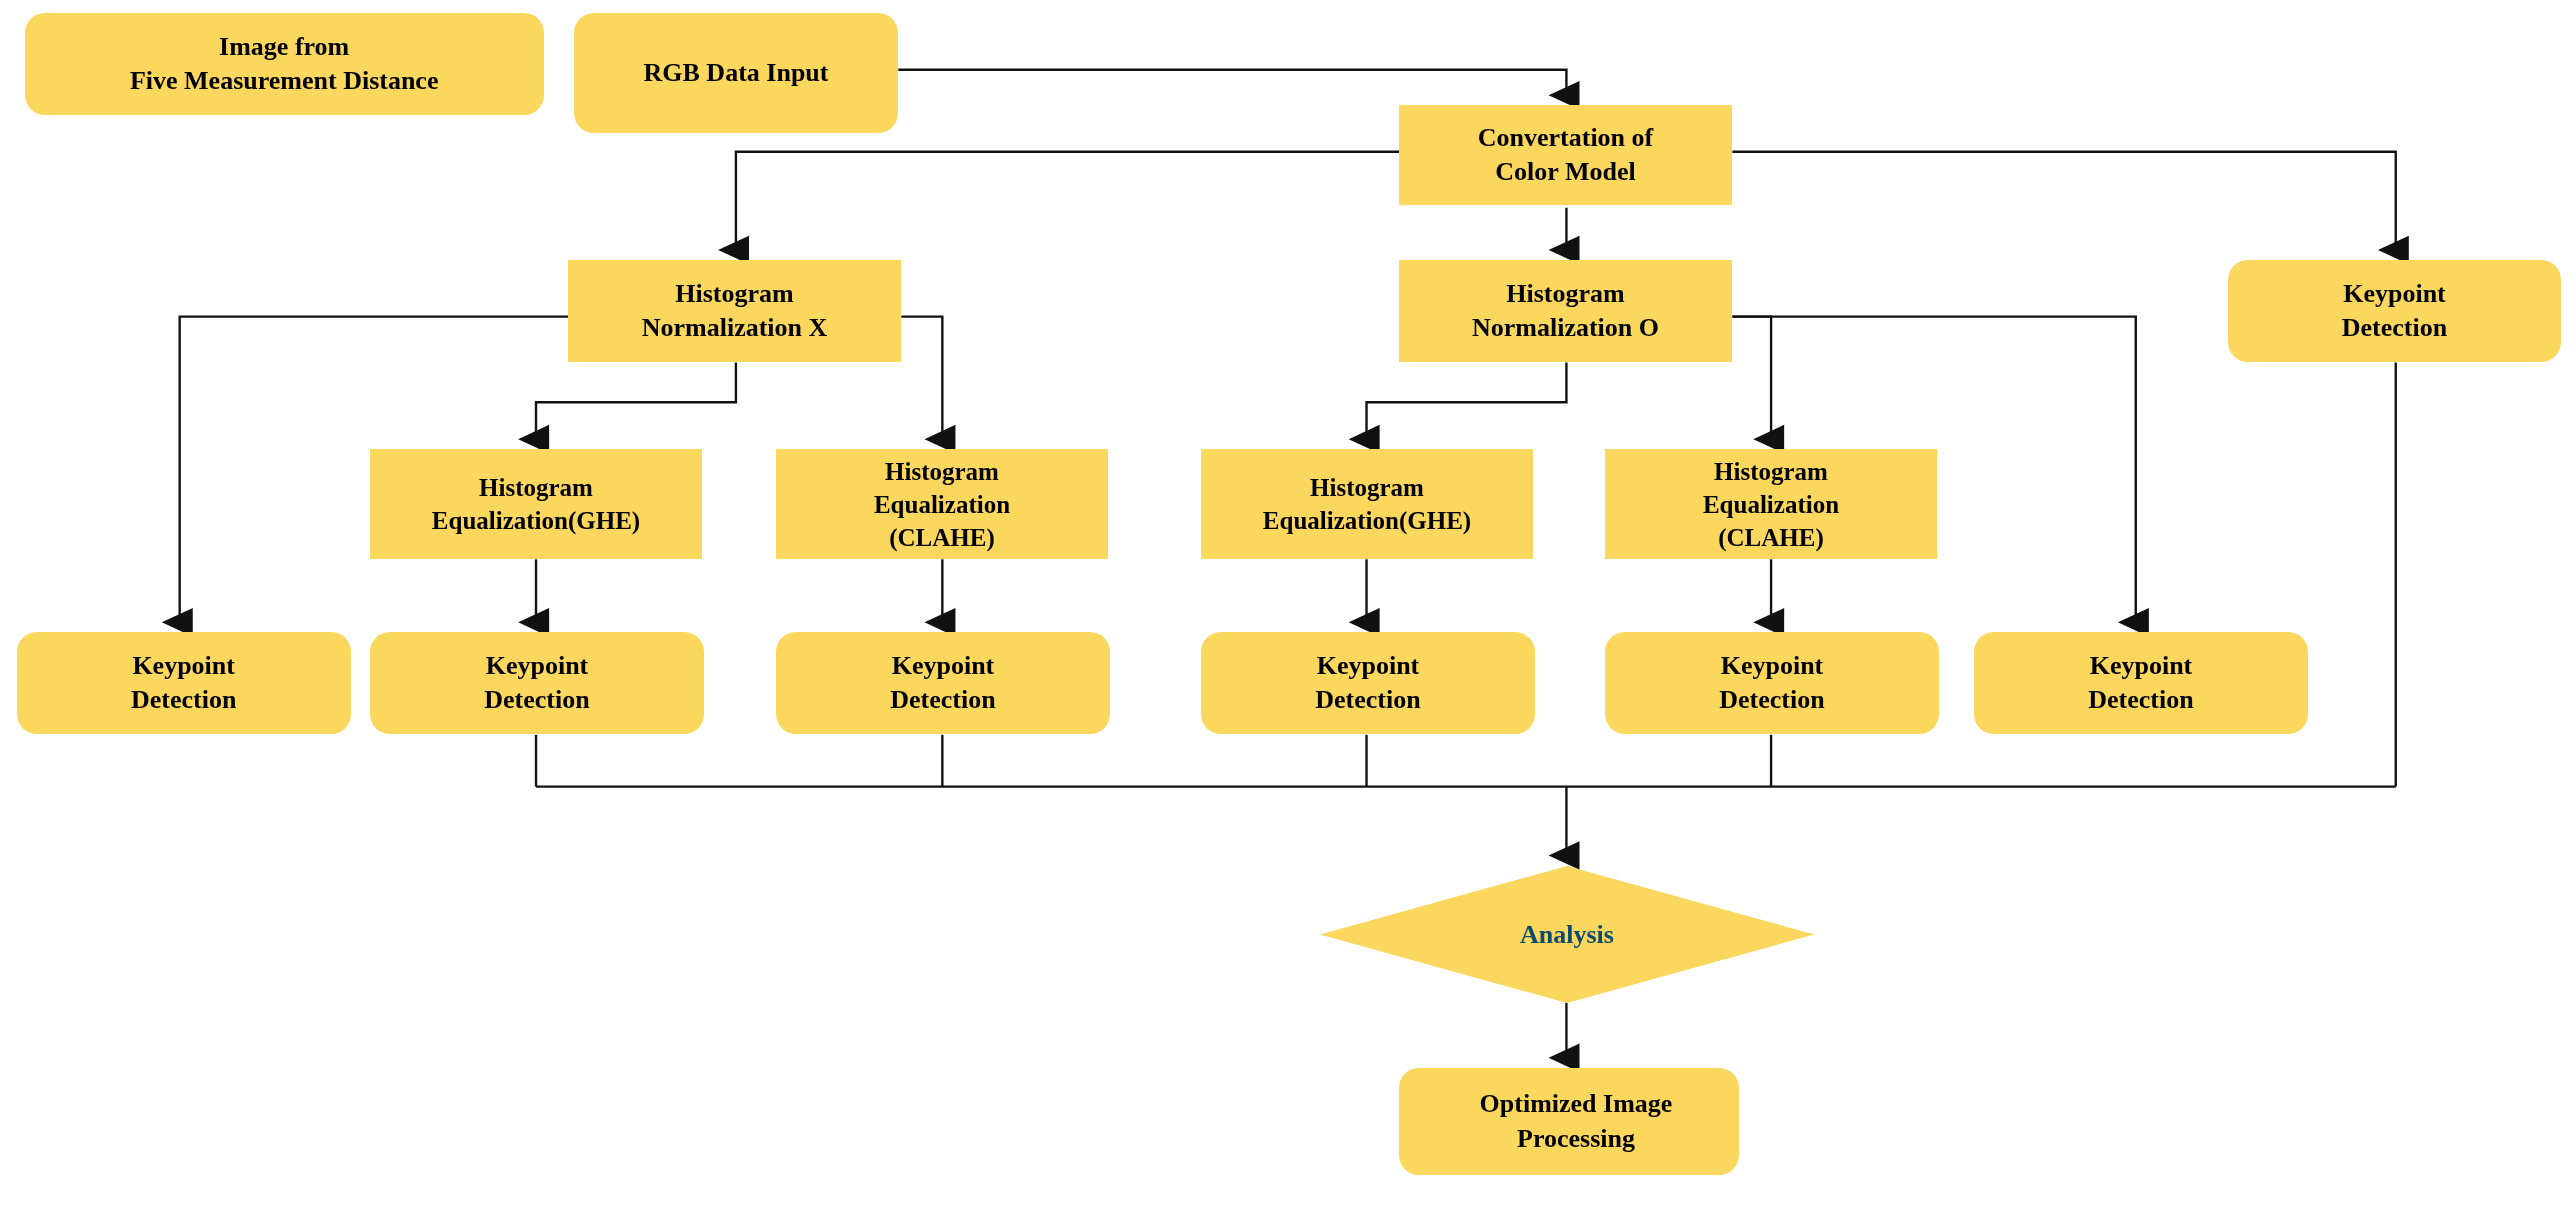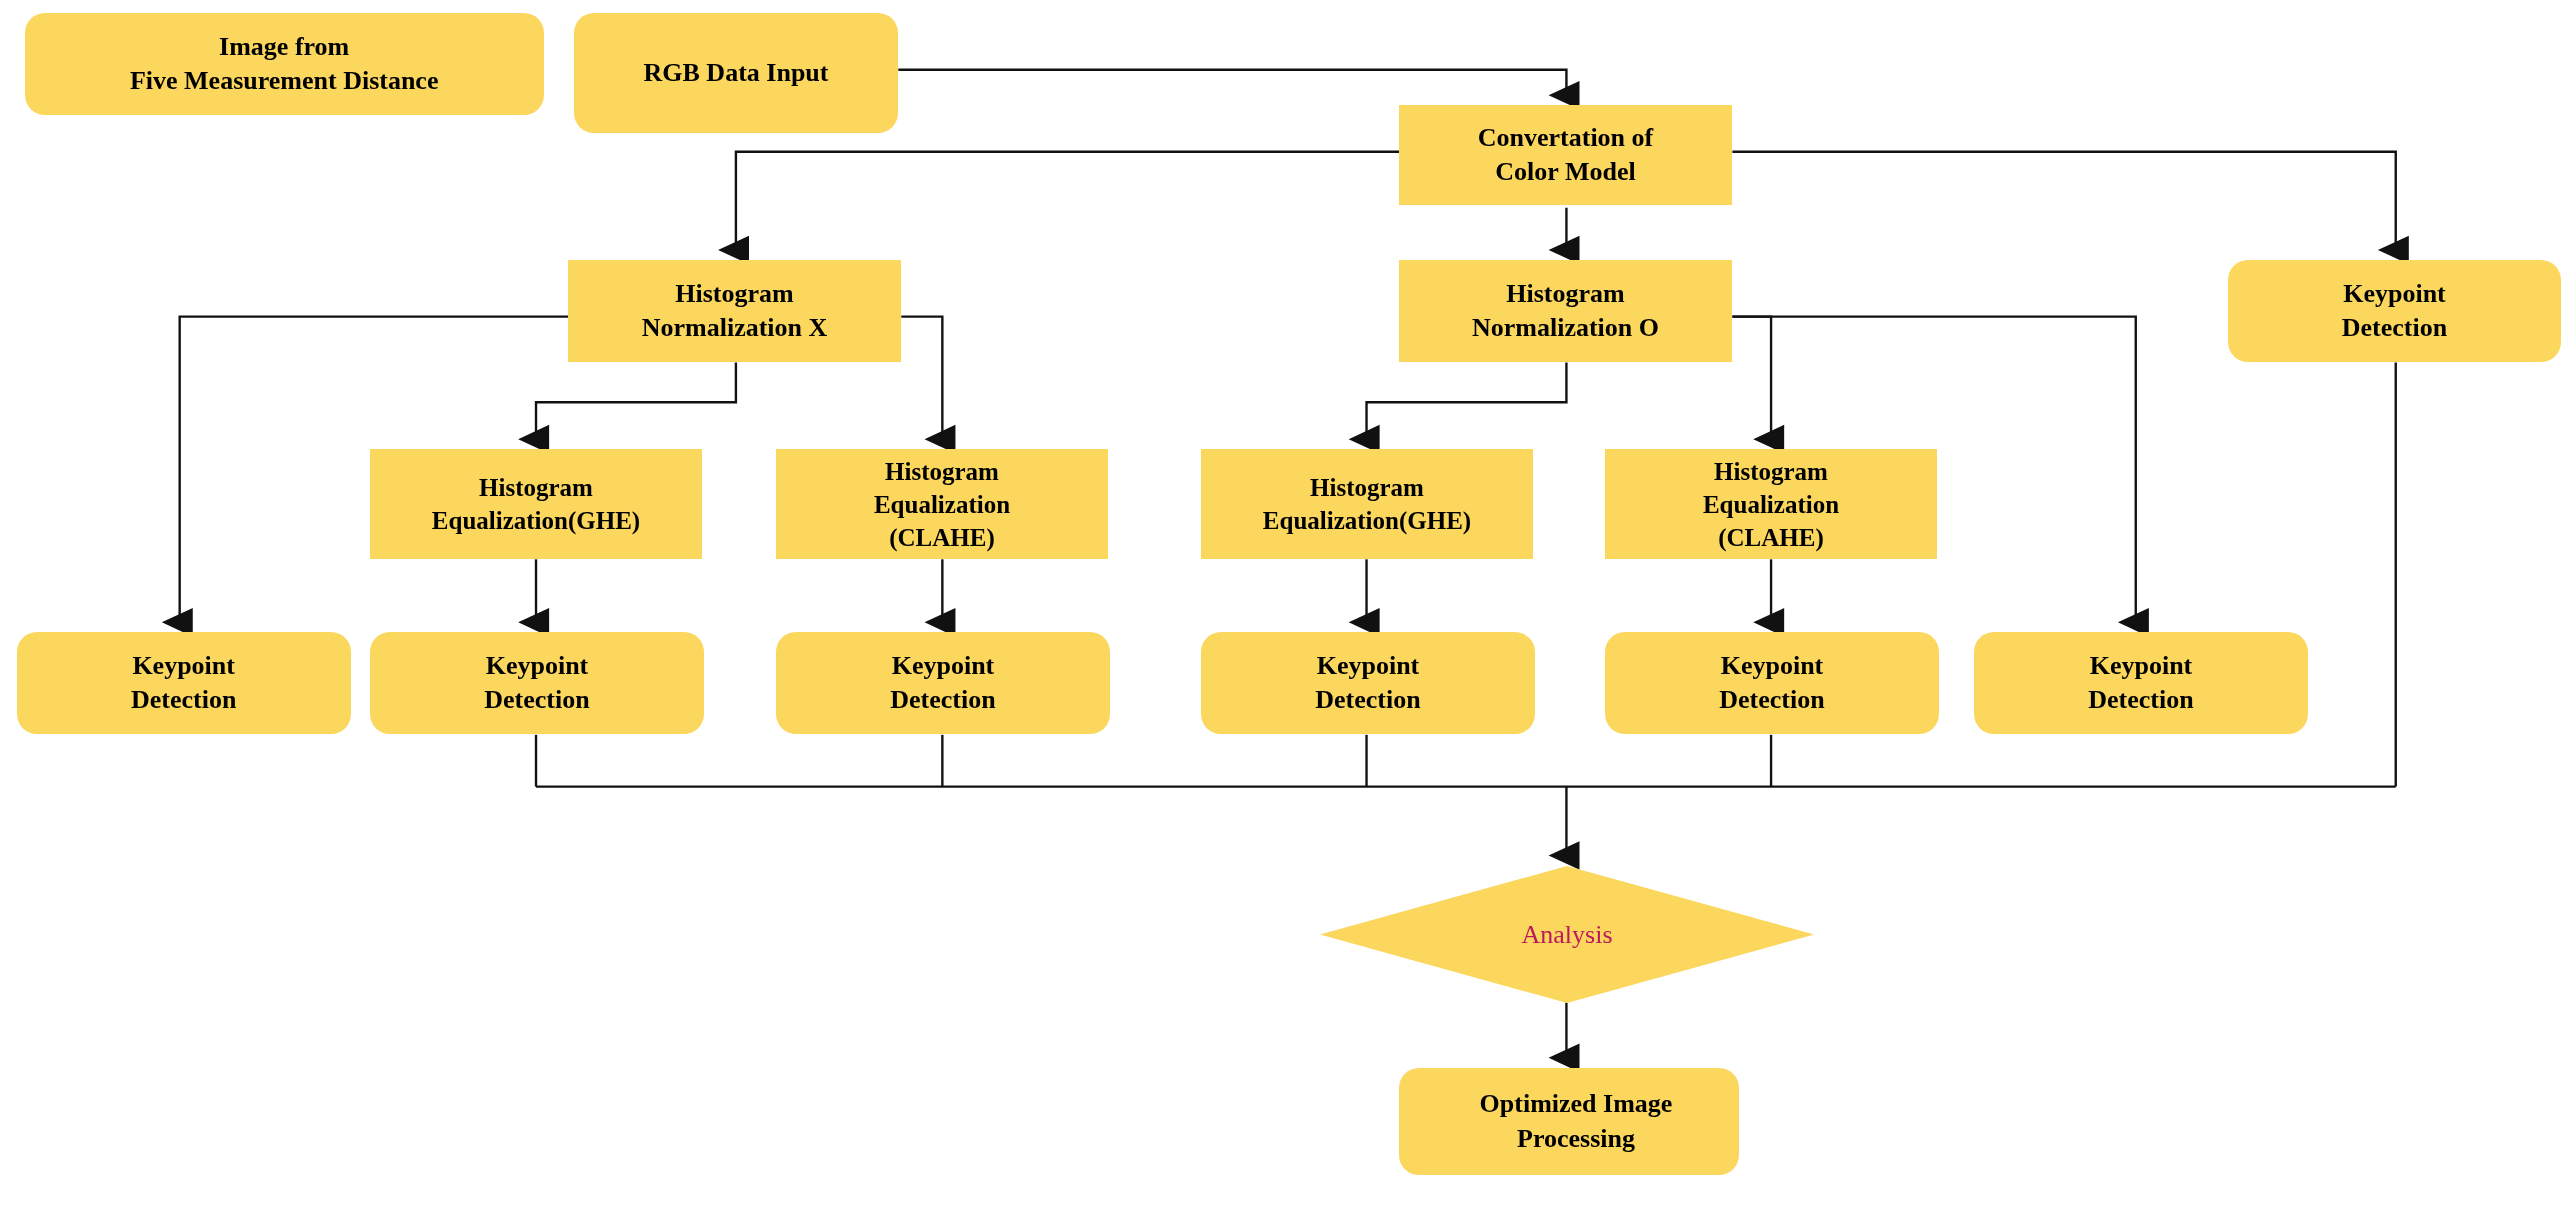--- a/index.html
+++ b/index.html
@@ -51,22 +51,22 @@
     position: absolute;
     top: 0; left: 0;
     width: 100%;
     height: 100%;
     background: #FCD75E;
     clip-path: polygon(50% 0%, 100% 50%, 50% 100%, 0% 50%);
   }
   .diamond-label {
     position: relative;
     z-index: 2;
-    font-weight: normal;
-    color: #be185d;
+    font-weight: bold;
+    color: #0c4a6e;
     text-align: center;
   }
   .t44 { font-size: 26px; }
   .t42 { font-size: 25px; }
 </style>
 </head>
 <body>
 
 <div id="flow-root">
 

